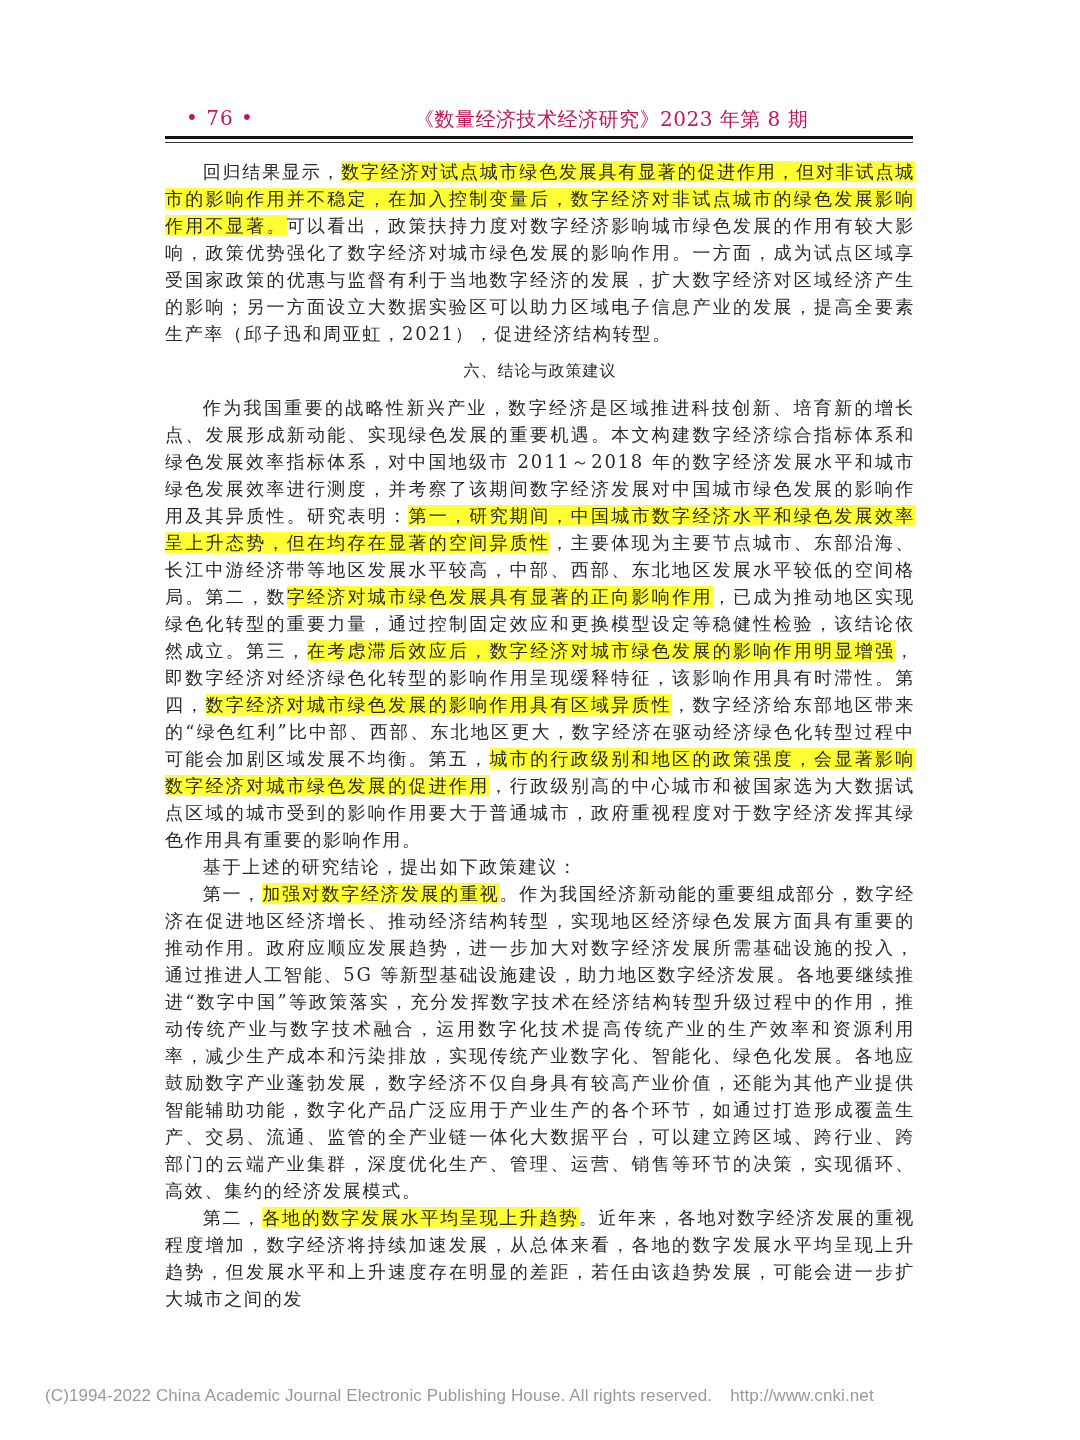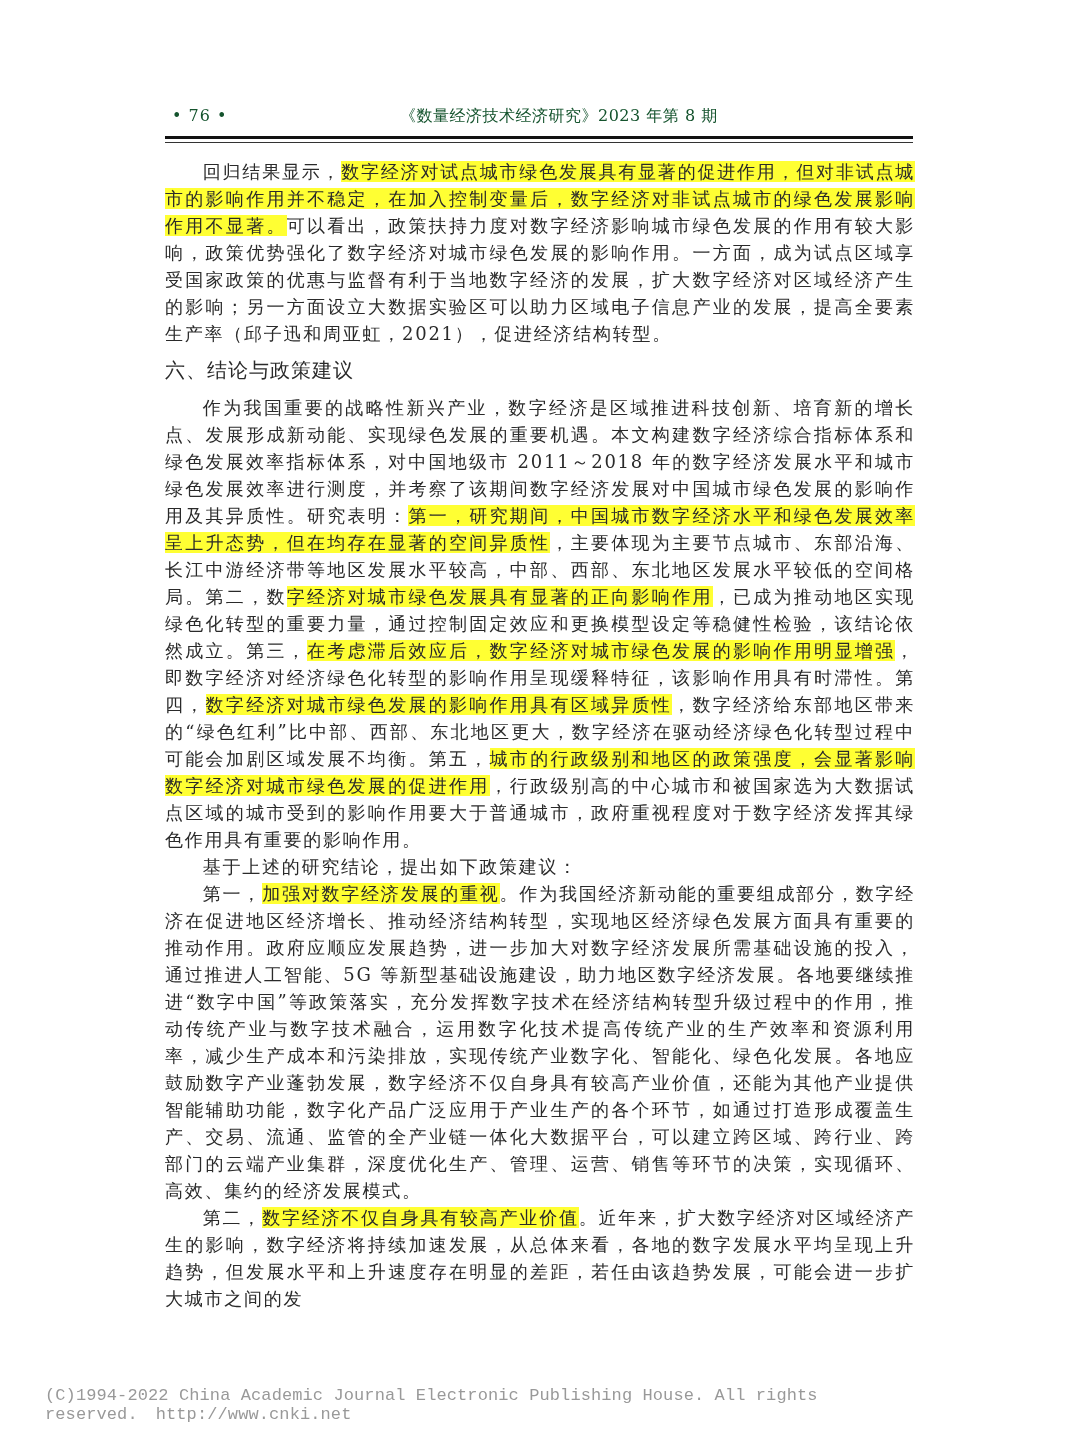--- a/index.html
+++ b/index.html
@@ -1,40 +1,40 @@
 <!DOCTYPE html>
 <html><head>
 <meta charset="utf-8">
 <style>
   html, body { margin: 0; padding: 0; }
   body {
     width: 1080px; height: 1440px; background: #ffffff; position: relative; overflow: hidden;
     font-family: "DejaVu Serif", "Liberation Serif", serif; color: #2a2a2a;
   }
   .page-header {
-    position: absolute; left: 160px; top: 104px; width: 750px; height: 30px;
-    font-size: 16px; color: #14532d;
+    position: absolute; left: 174px; top: 104px; width: 750px; height: 30px;
+    font-size: 20px; color: #be185d;
   }
   .page-num { position: absolute; left: 12px; top: 2px; letter-spacing: 1px; }
   .journal-title { position: absolute; left: 240px; top: 2px; letter-spacing: 0.5px; }
   .rule-thick { position: absolute; left: 165px; top: 136px; width: 748px; height: 3px; background: #111; }
   .rule-thin { position: absolute; left: 165px; top: 142px; width: 748px; height: 1px; background: #333; }
   .body-text {
     position: absolute; left: 165px; top: 158px; width: 750px;
     font-size: 18px; line-height: 27px; letter-spacing: 1.75px; text-align: justify;
   }
   .body-text p { margin: 0; text-indent: 2.1em; }
   .section-heading {
-    text-align: left; margin: 10px 0 10px 0 !important; text-indent: 0 !important;
-    font-size: 20px; letter-spacing: 1px;
+    text-align: center; margin: 10px 0 10px 0 !important; text-indent: 0 !important;
+    font-size: 16px; letter-spacing: 1px;
   }
   .hl { background: #ffff33; }
   .footer {
     position: absolute; left: 45px; top: 1386px; width: 1000px;
-    font-family: Liberation Mono, monospace; font-size: 17px; color: #999; letter-spacing: 0.1px;
+    font-family: Liberation Sans, sans-serif; font-size: 17px; color: #999; letter-spacing: 0.1px;
   }
   .footer .url { margin-left: 18px; }
 </style>
 </head>
 <body>
 
 <div class="page-header">
   <span class="page-num">• 76 •</span>
   <span class="journal-title">《数量经济技术经济研究》2023 年第 8 期</span>
 </div>
@@ -55,19 +55,19 @@
 
   <p>
     <span>基于上述的研究结论，提出如下政策建议：</span>
   </p>
 
   <p>
     <span>第一，</span><span class="hl">加强对数字经济发展的重视</span><span>。作为我国经济新动能的重要组成部分，数字经济在促进地区经济增长、推动经济结构转型，实现地区经济绿色发展方面具有重要的推动作用。政府应顺应发展趋势，进一步加大对数字经济发展所需基础设施的投入，通过推进人工智能、5G 等新型基础设施建设，助力地区数字经济发展。各地要继续推进“数字中国”等政策落实，充分发挥数字技术在经济结构转型升级过程中的作用，推动传统产业与数字技术融合，运用数字化技术提高传统产业的生产效率和资源利用率，减少生产成本和污染排放，实现传统产业数字化、智能化、绿色化发展。各地应鼓励数字产业蓬勃发展，数字经济不仅自身具有较高产业价值，还能为其他产业提供智能辅助功能，数字化产品广泛应用于产业生产的各个环节，如通过打造形成覆盖生产、交易、流通、监管的全产业链一体化大数据平台，可以建立跨区域、跨行业、跨部门的云端产业集群，深度优化生产、管理、运营、销售等环节的决策，实现循环、高效、集约的经济发展模式。</span>
   </p>
 
   <p>
-    <span>第二，</span><span class="hl">数字经济不仅自身具有较高产业价值</span><span>。近年来，扩大数字经济对区域经济产生的影响，数字经济将持续加速发展，从总体来看，各地的数字发展水平均呈现上升趋势，但发展水平和上升速度存在明显的差距，若任由该趋势发展，可能会进一步扩大城市之间的发</span>
+    <span>第二，</span><span class="hl">各地的数字发展水平均呈现上升趋势</span><span>。近年来，各地对数字经济发展的重视程度增加，数字经济将持续加速发展，从总体来看，各地的数字发展水平均呈现上升趋势，但发展水平和上升速度存在明显的差距，若任由该趋势发展，可能会进一步扩大城市之间的发</span>
   </p>
 </div>
 
 <div class="footer">
   <span>(C)1994-2022 China Academic Journal Electronic Publishing House. All rights reserved.</span><span class="url">http://www.cnki.net</span>
 </div>
 
 </body></html>

